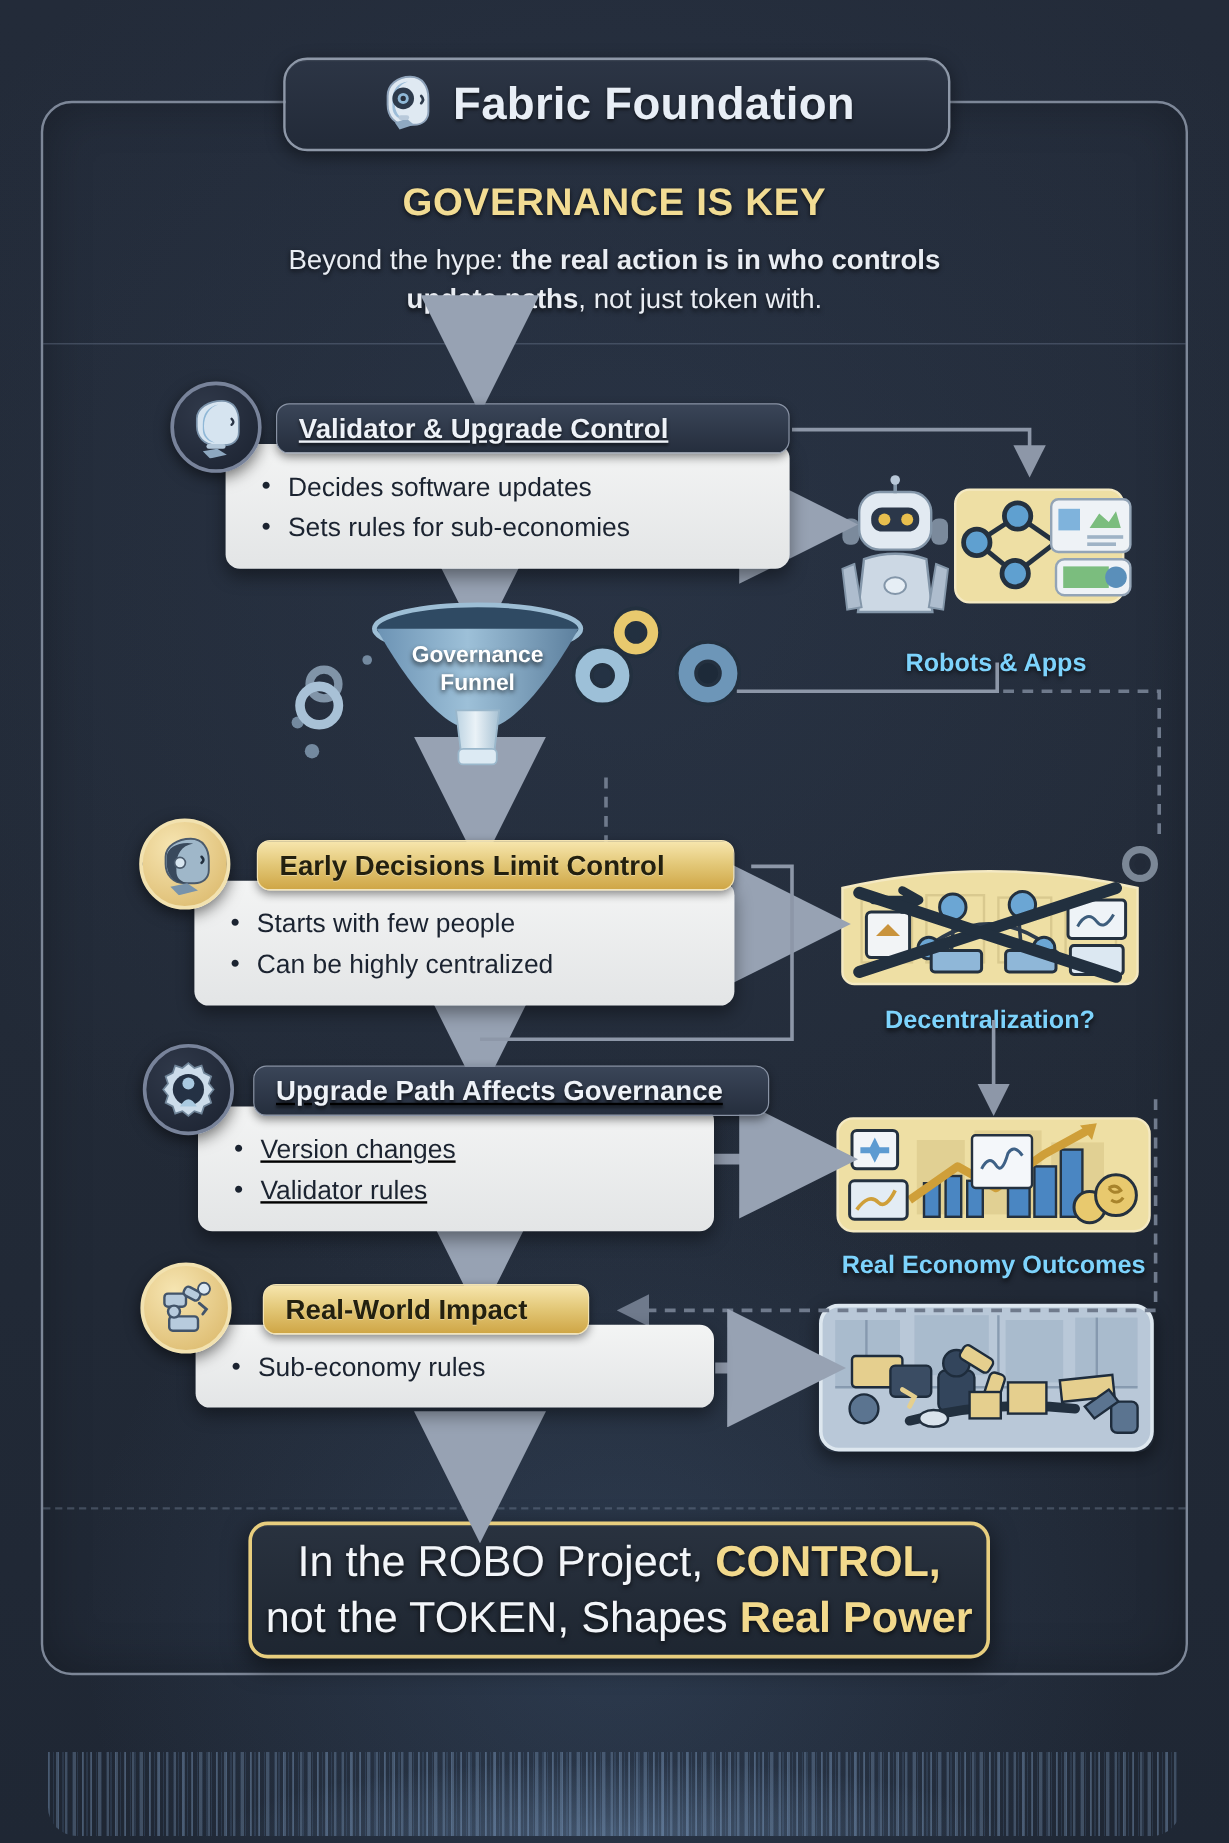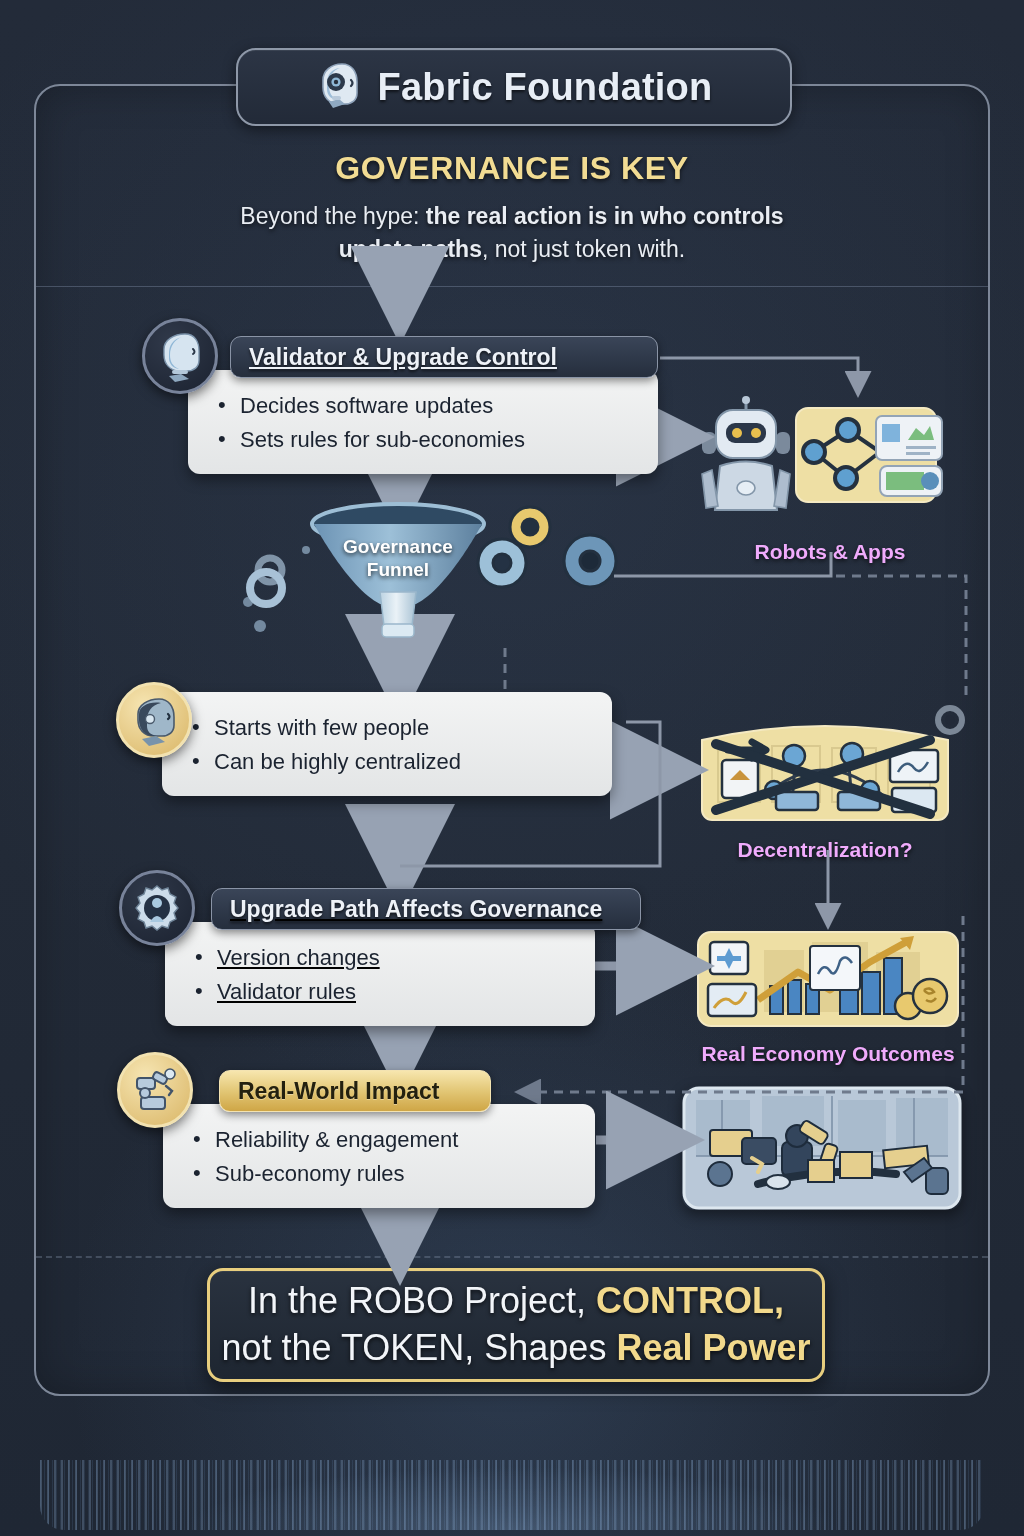--- a/index.html
+++ b/index.html
@@ -118,21 +118,21 @@
   }
 
   
   .illu{ position:absolute; }
   .illu-panel{
     border-radius:14px; overflow:hidden; position:relative;
     box-shadow:0 5px 14px rgba(0,0,0,.45);
   }
   .illu-cap{
     margin-top:8px; text-align:center; font-size:21px; font-weight:700;
-    color:#f0abfc; text-shadow:0 2px 4px rgba(0,0,0,.7); white-space:nowrap;
+    color:#7dd3fc; text-shadow:0 2px 4px rgba(0,0,0,.7); white-space:nowrap;
   }
 
   
   .footer{
     position:absolute; left:207px; top:1268px; width:618px; height:114px;
     border-radius:16px; border:3px solid #e8ce7e;
     background:linear-gradient(180deg,#29323f 0%,#1e2631 100%);
     box-shadow:0 6px 20px rgba(0,0,0,.55), inset 0 1px 0 rgba(255,255,255,.06);
     display:flex; flex-direction:column; align-items:center; justify-content:center;
   }
@@ -293,20 +293,21 @@
 <div class="card" style="left:162px; top:700px; width:450px;">
   <div class="card-icon gold">
     <svg width="52" height="52" viewBox="0 0 52 52">
       <path d="M31,5 C41,5 46,13 46,23 L46,31 C46,38 41,42 34,42 L26,42 C16,42 10,35 10,26 L10,20 C10,11 20,5 31,5 Z" fill="#9fb7c9" stroke="#4a5a6c" stroke-width="1.6"></path>
       <path d="M33,9 C23,11 19,18 19,27 L19,32 C19,38 23,41 29,42 L26,42 C17,42 11,35 11,26 L11,20 C11,12 22,7 33,9 Z" fill="#39495c"></path>
       <path d="M40,20 q3,3 0,5" stroke="#22303f" stroke-width="2.2" fill="none" stroke-linecap="round"></path>
       <circle cx="22" cy="25" r="4.5" fill="#d8e6f0" stroke="#4a5a6c" stroke-width="1.4"></circle>
       <path d="M14,45 l14,-3 l9,6 l-16,4 z" fill="#7893ab"></path>
     </svg>
   </div>
+  <div class="card-head gold" style="margin-left:52px; width:398px;">Early Decisions Limit Control</div>
   <div class="card-body" style="width:450px;">
     <ul>
       <li>Starts with few people</li>
       <li>Can be highly centralized</li>
     </ul>
   </div>
 </div>
 
 <div class="card" style="left:165px; top:888px; width:430px;text-decoration:underline;">
   <div class="card-icon dark">
@@ -337,21 +338,20 @@
         <rect x="12" y="33" width="24" height="12" rx="3"></rect>
         <circle cx="16" cy="29" r="5"></circle>
       </g>
       <circle cx="41" cy="10" r="5" fill="#dce9f2" stroke="#42546a" stroke-width="1.6"></circle>
       <path d="M37,22 l6,5 l-3,4" stroke="#42546a" stroke-width="2.4" fill="none" stroke-linecap="round"></path>
     </svg>
   </div>
   <div class="card-head gold" style="margin-left:56px; width:272px;">Real-World Impact</div>
   <div class="card-body" style="width:432px;">
     <ul>
-      <li>Reliability &amp; engagement</li>
       <li>Sub-economy rules</li>
     </ul>
   </div>
 </div>
 
 <div class="illu" style="left:690px; top:390px; width:280px;">
   <svg width="280" height="138" viewBox="0 0 280 138">
     <g>
       <rect x="12" y="42" width="14" height="22" rx="6" fill="#7b8a9c"></rect>
       <rect x="86" y="42" width="14" height="22" rx="6" fill="#7b8a9c"></rect>

